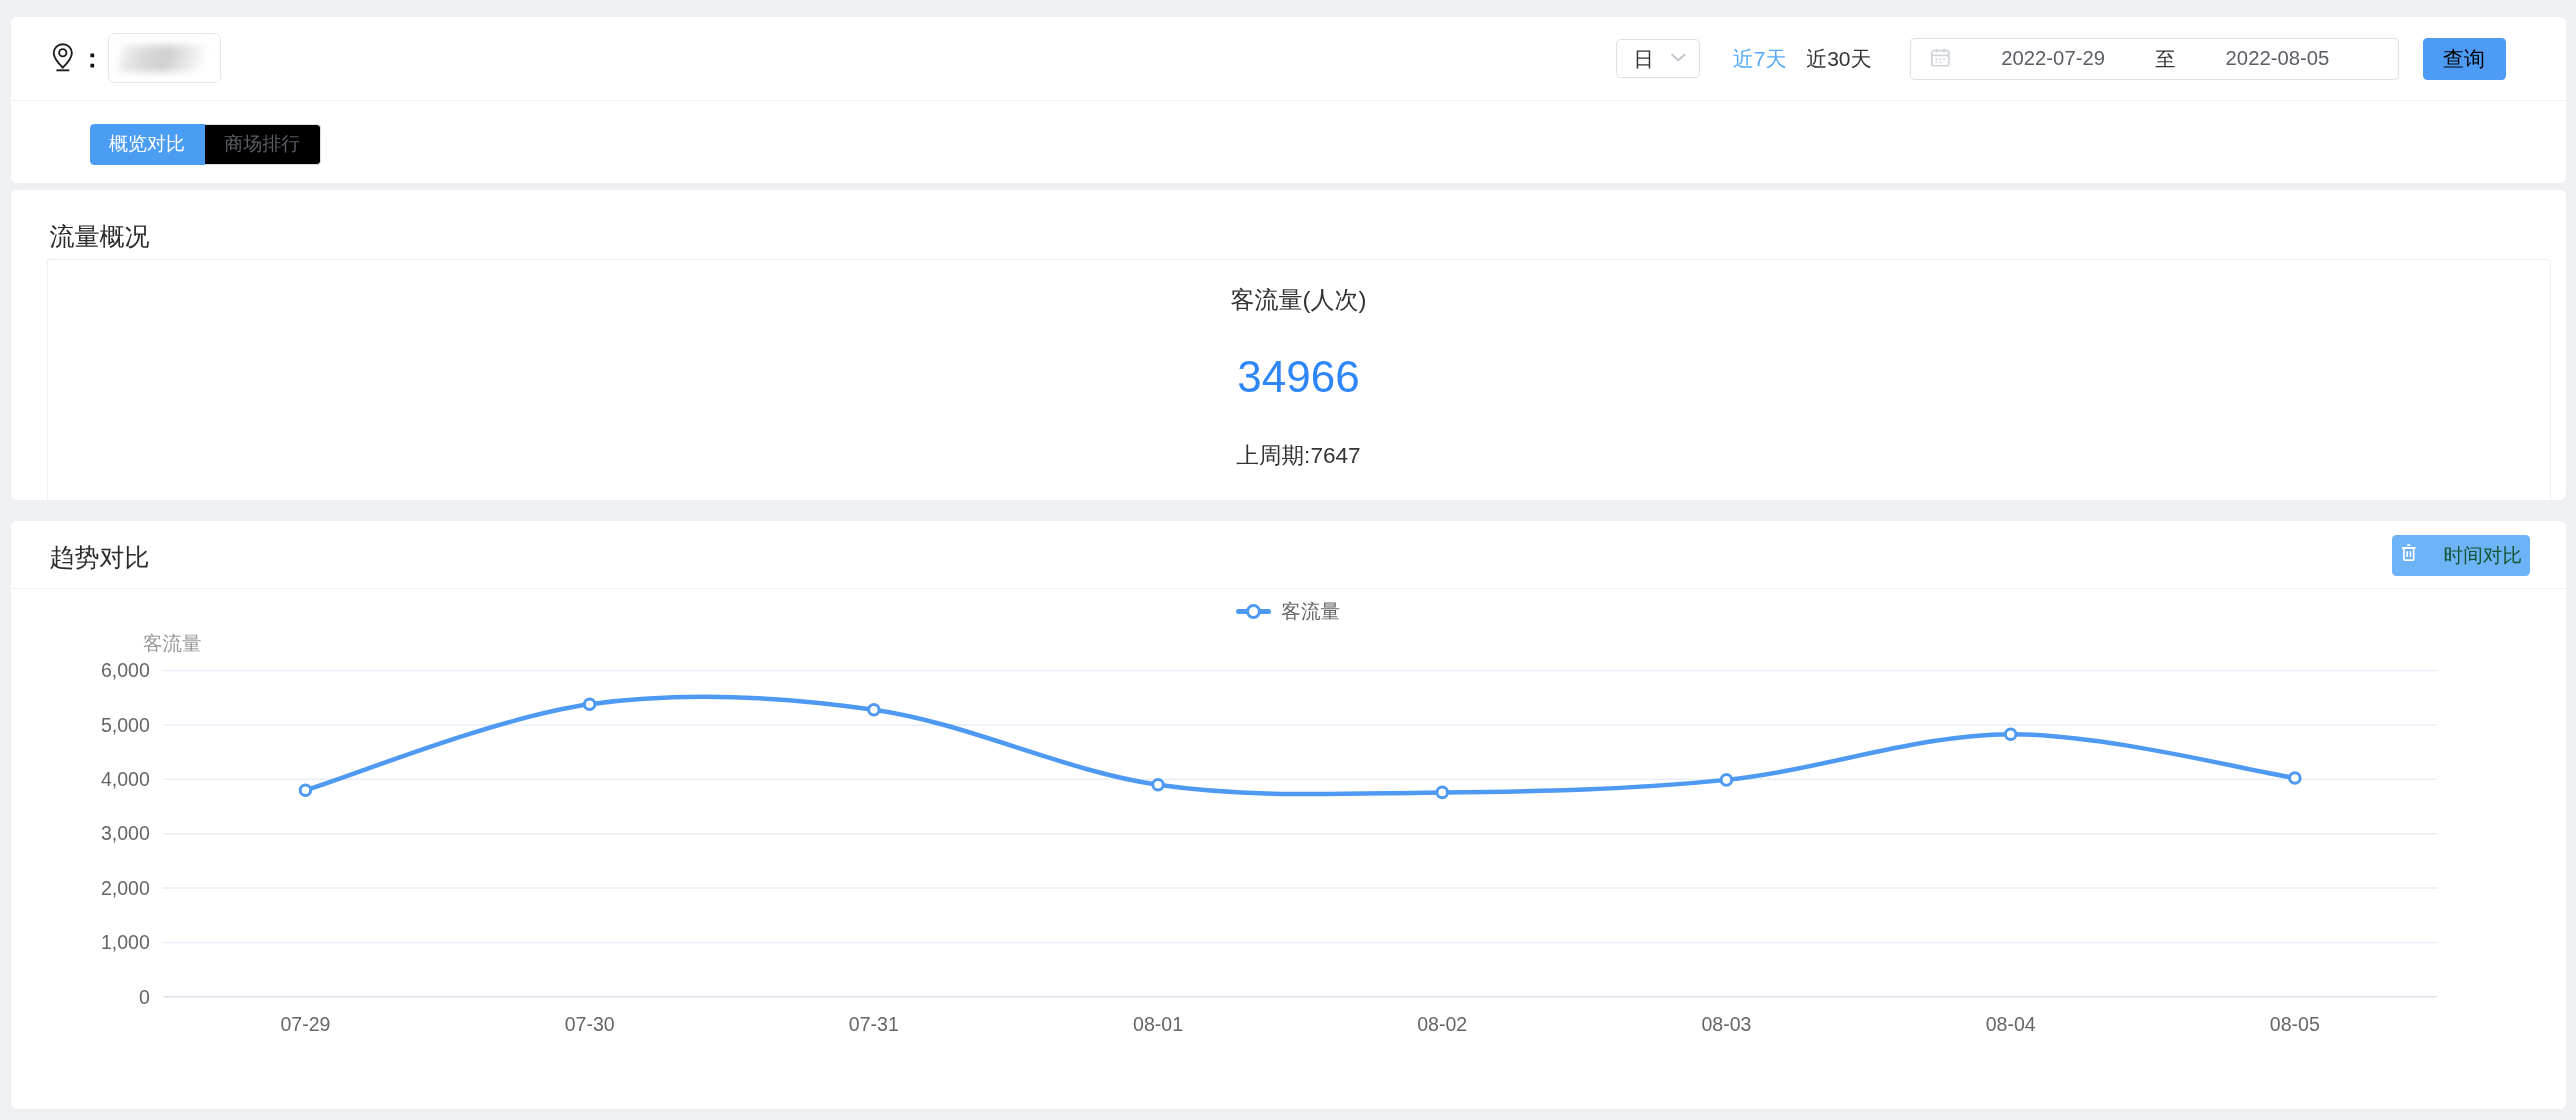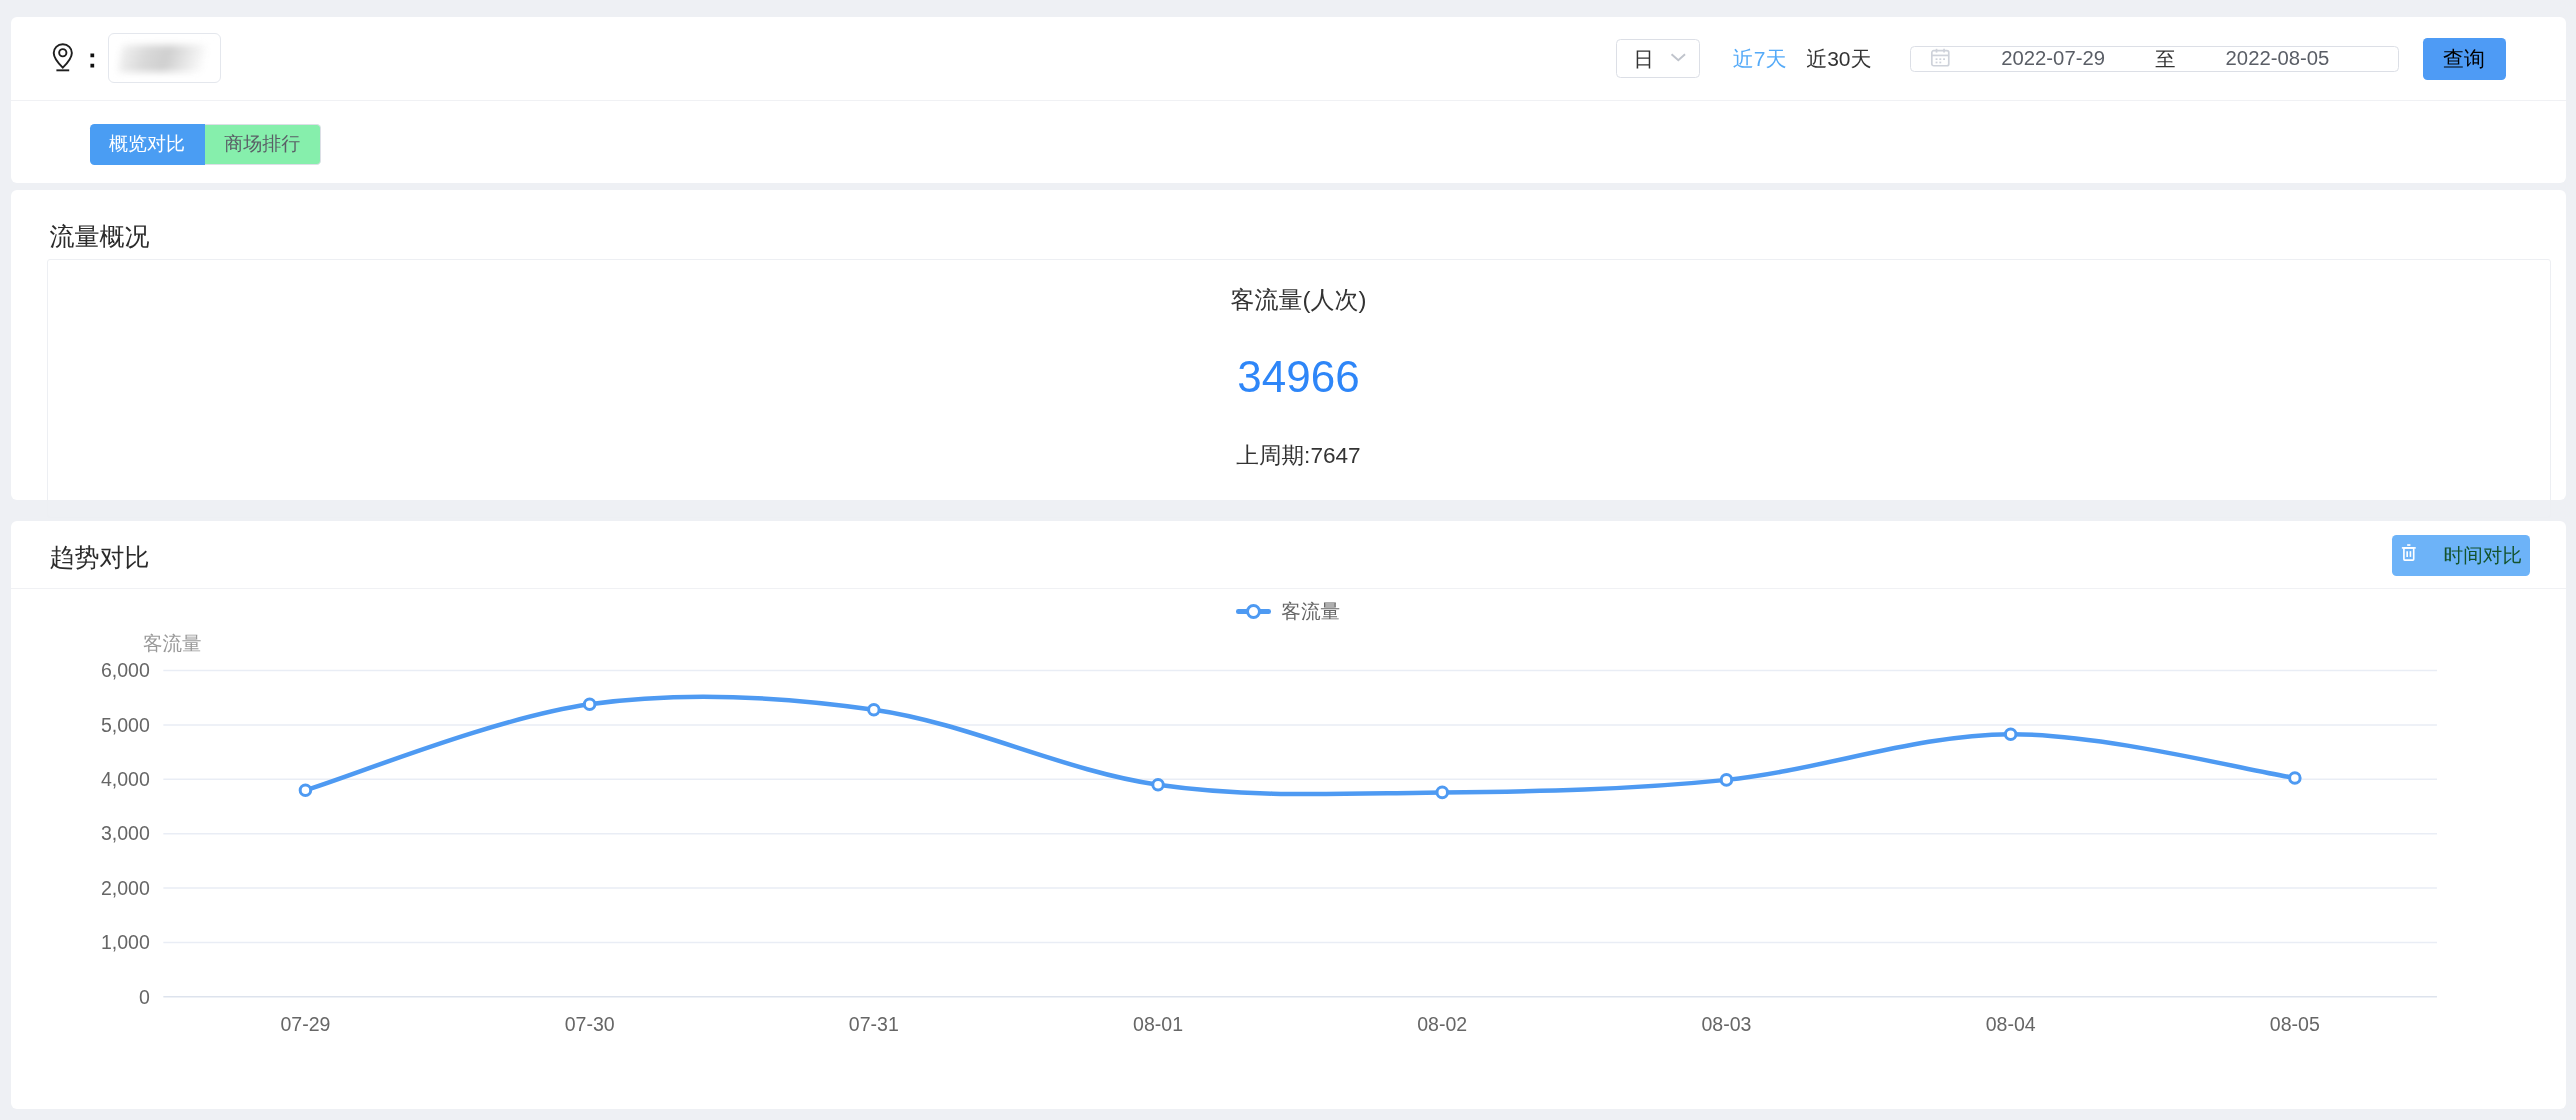--- a/index.html
+++ b/index.html
@@ -21,30 +21,30 @@
   .loc-box { width: 113px; height: 50px; border: 1.5px solid #e4e7ed; border-radius: 6px; overflow: hidden; position: relative; background:#fff; cursor: pointer; }
   .loc-blur { position: absolute; left: 10.5px; top: 10.5px; width: 84px; height: 27px;
     background: linear-gradient(100deg, #f2f2f2 0%, #d9d9d9 30%, #cfcfcf 55%, #e9e9e9 80%, #fdfdfd 100%);
     filter: blur(3.8px); border-radius: 3px; transform: skewX(-8deg); }
   .toolbar-right { position: absolute; right: 60px; top: 0; height: 84px; display: flex; align-items: center; }
   .gran-select { width: 84px; height: 39px; border: 1.5px solid #dcdfe6; border-radius: 4.5px; display: flex; align-items: center; justify-content: space-between; padding: 0 12px 0 16.6px; background: #fff; cursor: pointer; }
   .gran-select .val { font-size: 20.3px; color: #333; }
   .quick-link { font-size: 21px; margin-left: 33px; cursor: pointer; }
   .quick-link.active { color: #54aaf8; }
   .quick-link.idle { color: #333; margin-left: 19.6px; }
-  .date-box { width: 489px; height: 26px; border: 1.5px solid #dcdfe6; border-radius: 4.5px; background: #fff; display: flex; align-items: center; margin-left: 38px; padding: 0 18px; cursor: pointer; }
+  .date-box { width: 489px; height: 42px; border: 1.5px solid #dcdfe6; border-radius: 4.5px; background: #fff; display: flex; align-items: center; margin-left: 38px; padding: 0 18px; cursor: pointer; }
   .date-field { flex: 1; text-align: center; font-size: 20.3px; color: #5a5e66; }
   .date-sep { font-size: 20.3px; color: #333; }
   .query-btn { width: 83px; height: 42px; margin-left: 24px; border: none; border-radius: 4.5px; background: #4e9bf5; color: #000000; font-size: 21px; cursor: pointer; font-family: inherit; }
 
   
   .tabs { position: absolute; left: 35px; top: 107px; display: flex; padding-left: 44px; }
   .tab { height: 41px; min-width: 110px; padding: 0 19.6px; display: flex; align-items: center; justify-content: center; font-size: 19px; cursor: pointer; }
   .tab.active { background: #4a9df3; color: #fff; border-radius: 4.5px 0 0 4.5px; }
-  .tab.idle { background: #86efac; color: #5a5e66; border: 1.5px solid #dcdfe6; border-left: none; border-radius: 0 4.5px 4.5px 0; }
+  .tab.idle { background: #000000; color: #5a5e66; border: 1.5px solid #dcdfe6; border-left: none; border-radius: 0 4.5px 4.5px 0; }
 
   
   .panel-overview { top: 190px; height: 310px; }
   .section-title { position: absolute; left: 39px; top: 30px; font-size: 25px; color: #2b2b2b; }
   .stat-box { position: absolute; left: 36px; top: 69px; width: 2504px; height: 259px; border: 1.5px solid #edeff3; border-radius: 3px; display: flex; flex-direction: column; align-items: center; }
   .stat-label { margin-top: 24px; font-size: 24px; color: #333; }
   .stat-value { margin-top: 36px; font-size: 44px; color: #2e86f8; }
   .stat-prev { margin-top: 38px; font-size: 22.6px; color: #333; }
 
   

